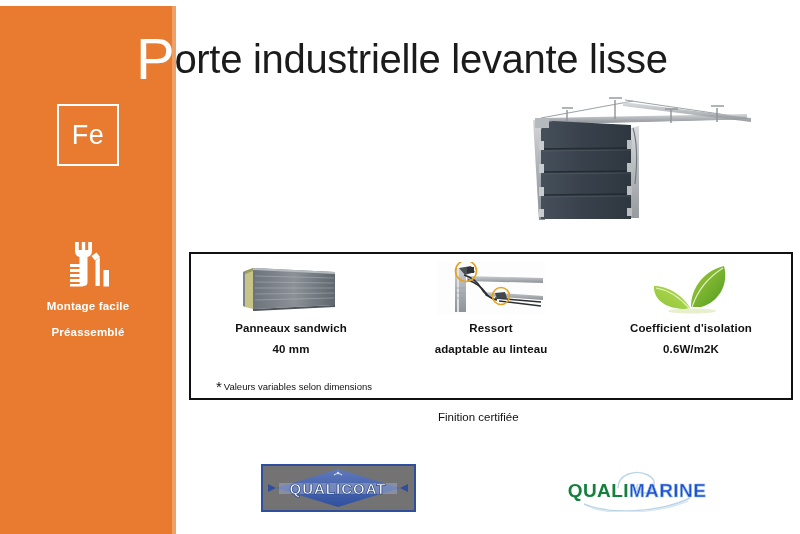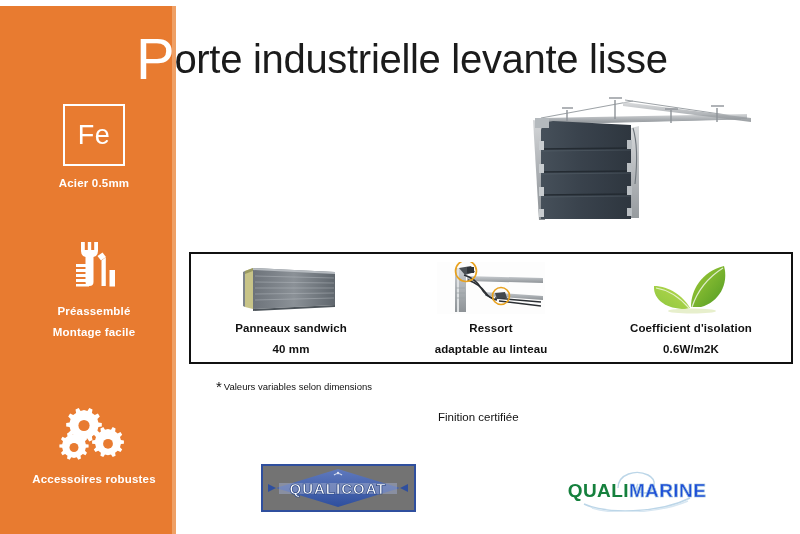--- a/index.html
+++ b/index.html
@@ -15,21 +15,21 @@
   
   .sidebar{
     position:absolute;left:0;top:6px;width:172px;height:528px;
     background:#e87b30;
   }
   .sidebar-edge{
     position:absolute;left:172px;top:6px;width:4px;height:528px;
     background:#efa065;
   }
 
-  .side-block{position:absolute;left:8px;width:172px;text-align:center;}
+  .side-block{position:absolute;left:2px;width:172px;text-align:center;}
   #blk-fe{top:104px;}
   #blk-pre{top:236px;}
   #blk-acc{top:404px;}
 
   .fe-box{
     width:62px;height:62px;margin:0 auto;
     border:2px solid #ffffff;
     display:flex;align-items:center;justify-content:center;
     box-sizing:border-box;
   }
@@ -53,21 +53,21 @@
     line-height:1;
   }
   .title .cap{color:#ffffff;font-size:58px;line-height:1;position:relative;top:6px;}
   .title .rest{color:#1b1b1b;}
 
   
   .door-img{position:absolute;left:505px;top:88px;width:280px;height:140px;}
 
   
   .feature-box{
-    position:absolute;left:189px;top:252px;width:604px;height:112px;
+    position:absolute;left:189px;top:252px;width:604px;height:148px;
     border:2px solid #111111;background:#ffffff;box-sizing:border-box;
     display:flex;
   }
   .feature-col{
     flex:1;display:flex;flex-direction:column;align-items:center;
     padding-top:6px;box-sizing:border-box;
   }
   .feat-media{height:56px;display:flex;align-items:center;justify-content:center;}
   .feat-title{
     font-size:11.5px;font-weight:700;color:#111111;margin-top:6px;
@@ -113,67 +113,44 @@
 
 <div class="page">
 
   <div class="sidebar"></div>
   <div class="sidebar-edge"></div>
 
   <div class="side-block" id="blk-fe">
     <div class="fe-box">
       <span>Fe</span>
     </div>
-    <div class="side-label">Acier 0.5mm</div>
   </div>
 
   <div class="side-block" id="blk-pre">
     <div class="icon-wrap">
       <svg width="56" height="56" viewBox="0 0 56 56">
 
         <path d="M15 4 L15 13 Q15 18 19.5 19 L19.5 44 Q19.5 48 23.5 48 Q27.5 48 27.5 44 L27.5 19 Q32 18 32 13 L32 4 L28.2 4 L28.2 12 L25.2 12 L25.2 4 L21.8 4 L21.8 12 L18.8 12 L18.8 4 Z" fill="#ffffff"></path>
 
         <path d="M31.5 18 L36.5 14.5 L40 19 L35 22.5 Z" fill="#ffffff"></path>
         <path d="M35.5 22.5 L39.8 19.2 L39.8 48 L35.5 48 Z" fill="#ffffff"></path>
 
         <rect x="10" y="26" width="13" height="3" fill="#ffffff"></rect>
         <rect x="10" y="31" width="13" height="3" fill="#ffffff"></rect>
         <rect x="10" y="36" width="13" height="3" fill="#ffffff"></rect>
         <rect x="10" y="41" width="13" height="3" fill="#ffffff"></rect>
         <rect x="10" y="46" width="13" height="2.5" fill="#ffffff"></rect>
 
         <rect x="43.5" y="32" width="5.5" height="16.5" fill="#ffffff"></rect>
       </svg>
     </div>
+    <div class="side-label" style="margin-top:4px">Montage facile</div>
     <div class="side-label">Préassemblé</div>
-    <div class="side-label" style="margin-top:4px">Montage facile</div>
-  </div>
-
-  <div class="side-block" id="blk-acc">
-    <div class="icon-wrap">
-      <svg width="72" height="56" viewBox="0 0 72 56">
-        <g fill="#ffffff">
-
-          <path d="M26 4 l3.4 .9 1.9-3 3.2 1.6 -.6 3.4 2.9 2.2 3.1-1.6 1.9 3 -2.4 2.5 1 3.5 3.4 .4 0 3.6 -3.4 .4 -1 3.5 2.4 2.5 -1.9 3 -3.1-1.6 -2.9 2.2 .6 3.4 -3.2 1.6 -1.9-3 -3.4 .9 -3.4-.9 -1.9 3 -3.2-1.6 .6-3.4 -2.9-2.2 -3.1 1.6 -1.9-3 2.4-2.5 -1-3.5 -3.4-.4 0-3.6 3.4-.4 1-3.5 -2.4-2.5 1.9-3 3.1 1.6 2.9-2.2 -.6-3.4 3.2-1.6 1.9 3 z"></path>
-        </g>
-        <circle cx="26" cy="19.5" r="5.6" fill="#e87b30"></circle>
-        <g fill="#ffffff">
-
-          <path d="M50 23 l3 .8 1.7-2.7 2.9 1.4 -.5 3 2.6 2 2.8-1.4 1.7 2.7 -2.2 2.2 .9 3.1 3 .4 0 3.2 -3 .4 -.9 3.1 2.2 2.2 -1.7 2.7 -2.8-1.4 -2.6 2 .5 3 -2.9 1.4 -1.7-2.7 -3 .8 -3-.8 -1.7 2.7 -2.9-1.4 .5-3 -2.6-2 -2.8 1.4 -1.7-2.7 2.2-2.2 -.9-3.1 -3-.4 0-3.2 3-.4 .9-3.1 -2.2-2.2 1.7-2.7 2.8 1.4 2.6-2 -.5-3 2.9-1.4 1.7 2.7 z"></path>
-        </g>
-        <circle cx="50" cy="37.8" r="4.9" fill="#e87b30"></circle>
-        <g fill="#ffffff">
-
-          <path d="M16 28 l2.8 .7 1.5-2.5 2.7 1.3 -.5 2.8 2.4 1.8 2.6-1.3 1.5 2.5 -2 2 .8 2.9 2.8 .3 0 3 -2.8 .3 -.8 2.9 2 2 -1.5 2.5 -2.6-1.3 -2.4 1.8 .5 2.8 -2.7 1.3 -1.5-2.5 -2.8 .7 -2.8-.7 -1.5 2.5 -2.7-1.3 .5-2.8 -2.4-1.8 -2.6 1.3 -1.5-2.5 2-2 -.8-2.9 -2.8-.3 0-3 2.8-.3 .8-2.9 -2-2 1.5-2.5 2.6 1.3 2.4-1.8 -.5-2.8 2.7-1.3 1.5 2.5 z"></path>
-        </g>
-        <circle cx="16" cy="41.5" r="4.5" fill="#e87b30"></circle>
-      </svg>
-    </div>
-    <div class="side-label">Accessoires robustes</div>
-  </div>
+  </div>
+
 
   <div class="title">
     <span class="cap">P</span><span class="rest">orte industrielle levante lisse</span>
   </div>
 
   <div class="door-img">
     <svg width="280" height="140" viewBox="0 0 280 140">
       <defs>
         <linearGradient id="panelGrad" x1="0" y1="0" x2="1" y2="0">
           <stop offset="0%" stop-color="#46505a"></stop>

